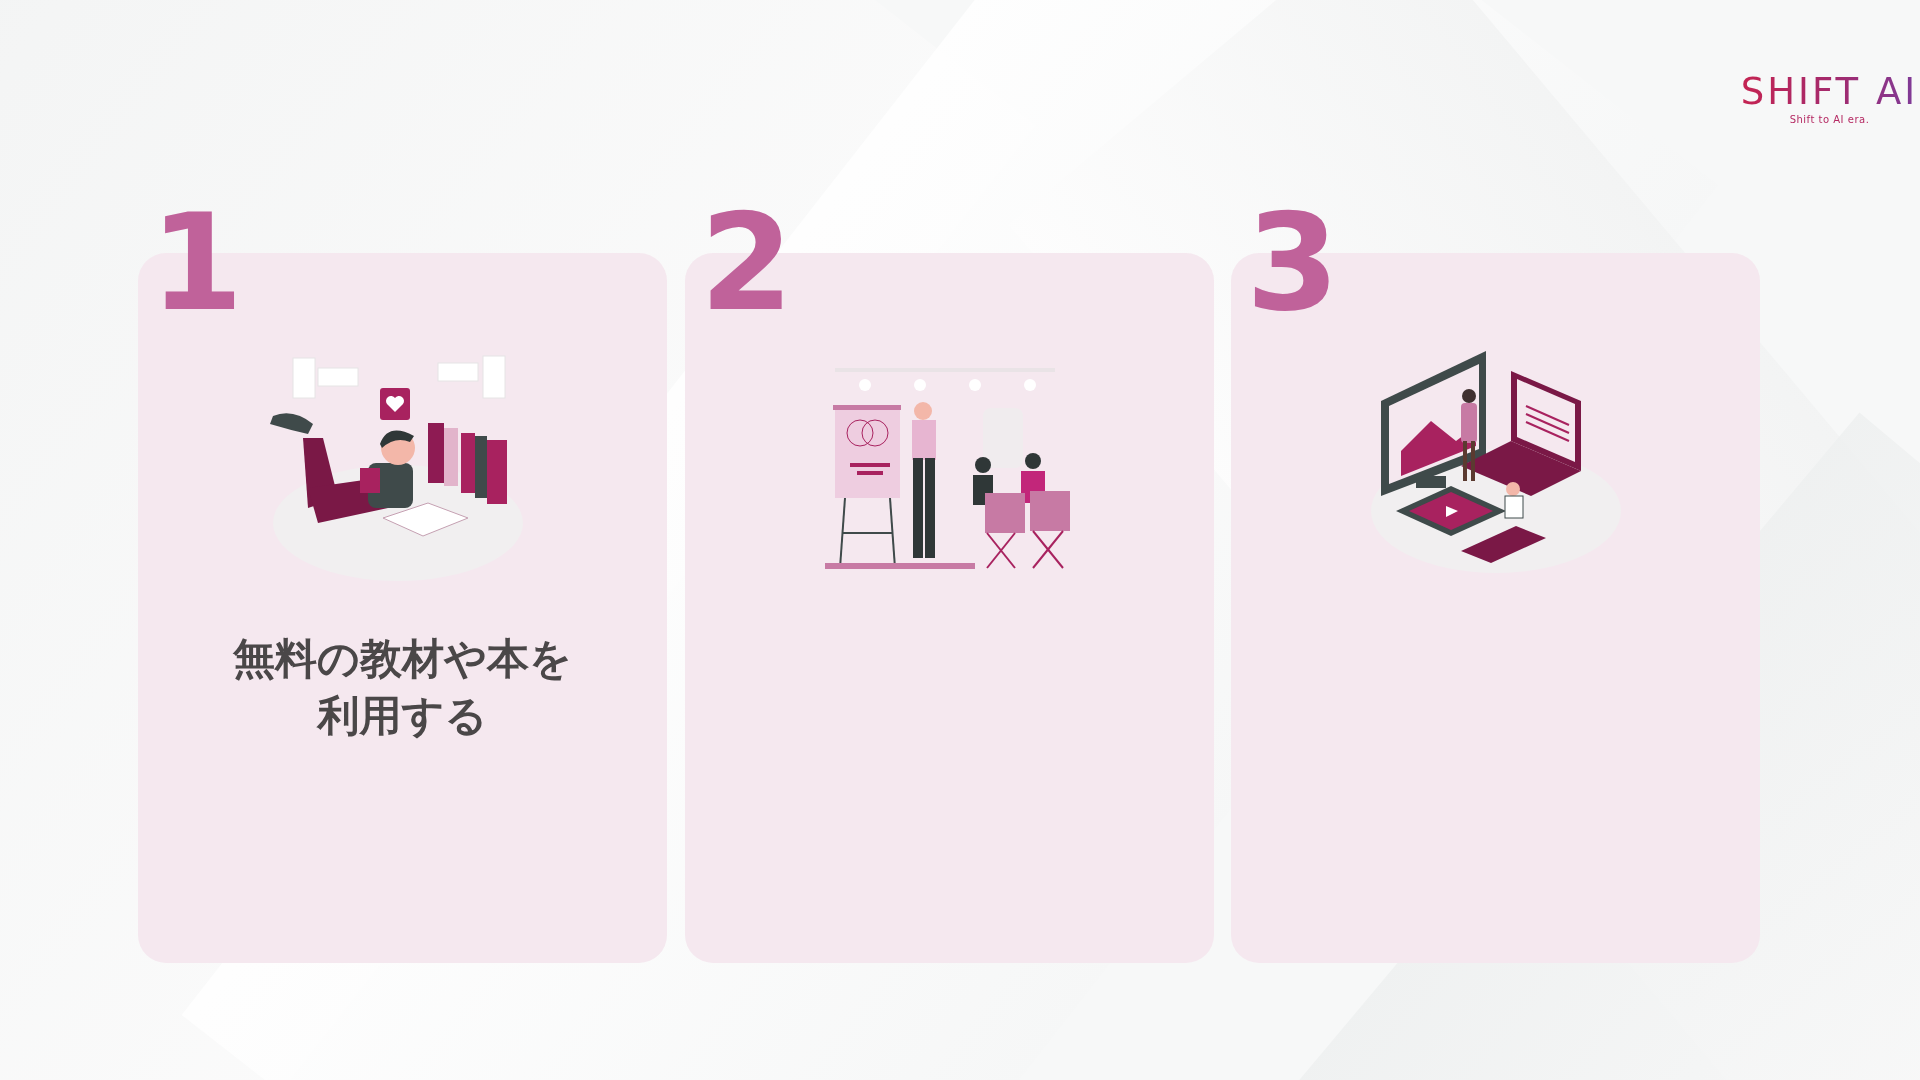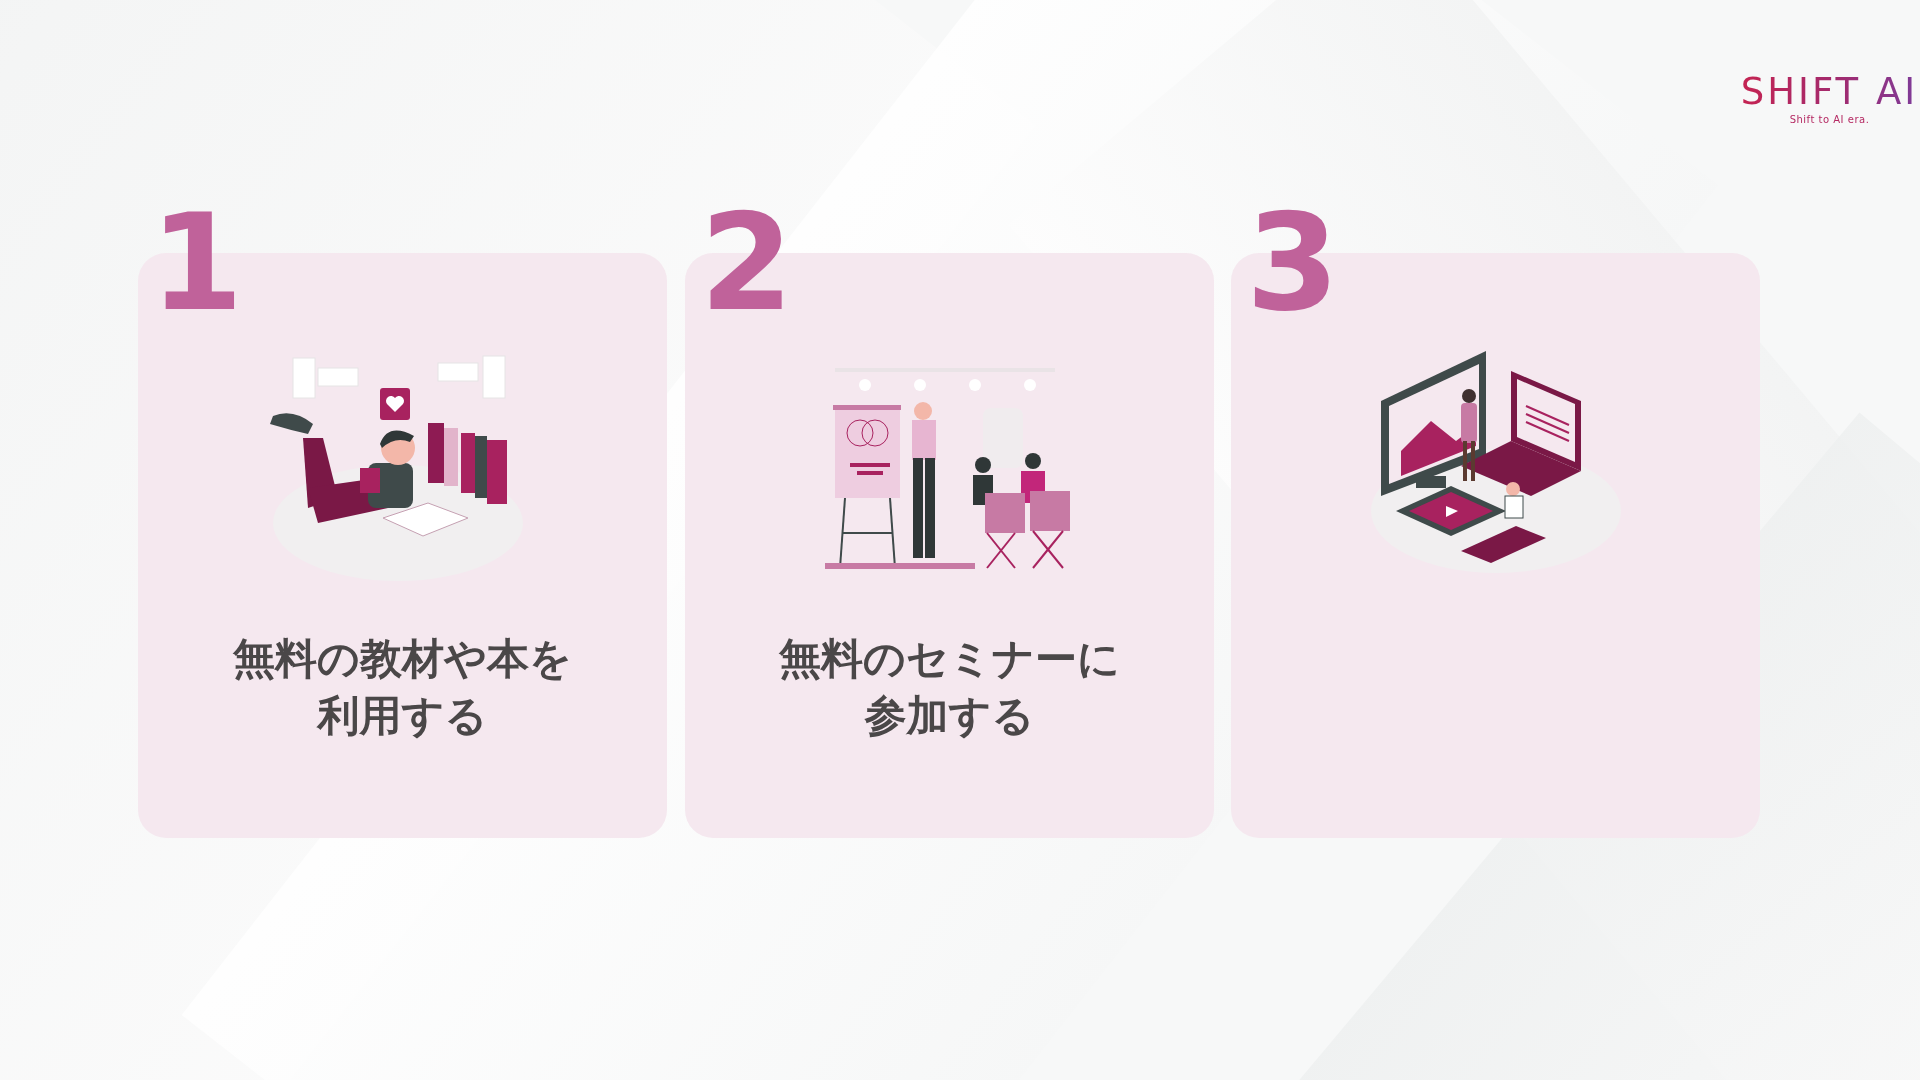--- a/index.html
+++ b/index.html
@@ -17,21 +17,21 @@
 
   .logo { position:absolute; left:1732px; top:36px; width:195px; text-align:center;margin-top:36px; }
   .logo-main {
     font-family:"DejaVu Sans", sans-serif; font-size:37px; letter-spacing:3px; line-height:40px;
     background:linear-gradient(90deg,#c8234f,#a12b6f 55%,#7a3d9e);
     -webkit-background-clip:text; background-clip:text; color:transparent; font-weight:normal;
   }
   .logo-sub { font-size:10px; color:#b52a63; letter-spacing:.5px; margin-top:2px; }
 
   .card {
-    position:absolute; top:253px; width:529px; height:585px;
+    position:absolute; top:253px; width:529px; height:710px;
     background:#f5e8ef; border-radius:28px;
   }
   .card1 { left:138px; } .card2 { left:685px; } .card3 { left:1231px; }
   .num {
     position:absolute; top:196px; font-size:134px; line-height:134px; color:#c0629a;
     font-family:"DejaVu Sans", sans-serif; font-weight:bold;
   }
   .num1 { left:150px; } .num2 { left:700px; } .num3 { left:1246px; }
 
   .illus { position:absolute; left:130px; top:95px; width:270px; height:240px; }
@@ -120,24 +120,20 @@
     <path d="M170 140 h40 v40 h-40z" fill="#c77aa4"></path>
       <path d="M215 138 h40 v40 h-40z" fill="#c77aa4"></path>
     <g stroke="#a8225f" stroke-width="2">
         <line x1="172" y1="180" x2="200" y2="215"></line>
         <line x1="200" y1="180" x2="172" y2="215"></line>
         <line x1="218" y1="178" x2="248" y2="215"></line>
         <line x1="248" y1="178" x2="218" y2="215"></line>
       </g>
     <rect x="10" y="210" width="150" height="6" fill="#c77aa4"></rect>
   </svg>
-  <div class="card-title">
-    <span>無料のセミナーに</span>
-    <span>参加する</span>
-  </div>
 </div>
 <div class="num num2">2</div>
 
 <div class="card card3">
   <svg class="illus" viewBox="0 0 270 240" style="top:88px">
     <ellipse cx="135" cy="170" rx="125" ry="62" fill="#f1eff0"></ellipse>
     <path d="M20 60 l105 -50 v105 l-105 40z" fill="#3f4a4a"></path>
     <path d="M28 65 l90 -42 v85 l-90 35z" fill="#f5e8ef"></path>
     <path d="M40 110 l30 -30 l25 20 l20 -15 v20 l-75 30z" fill="#a8225f"></path>
     <rect x="55" y="135" width="30" height="12" fill="#3f4a4a"></rect>

